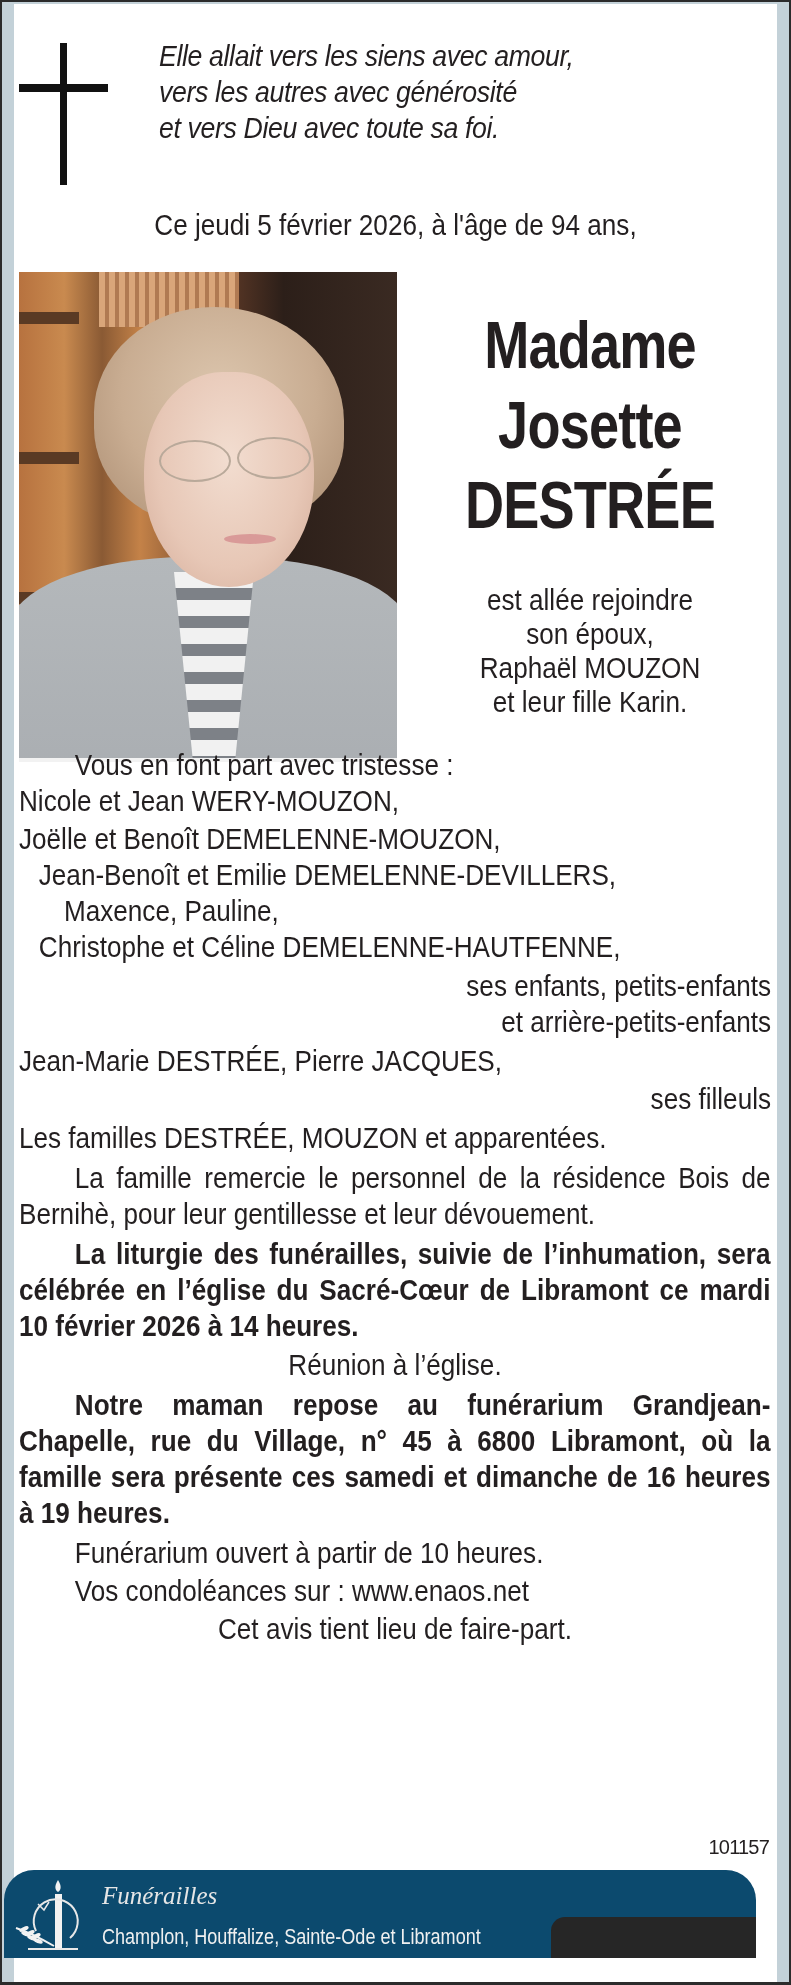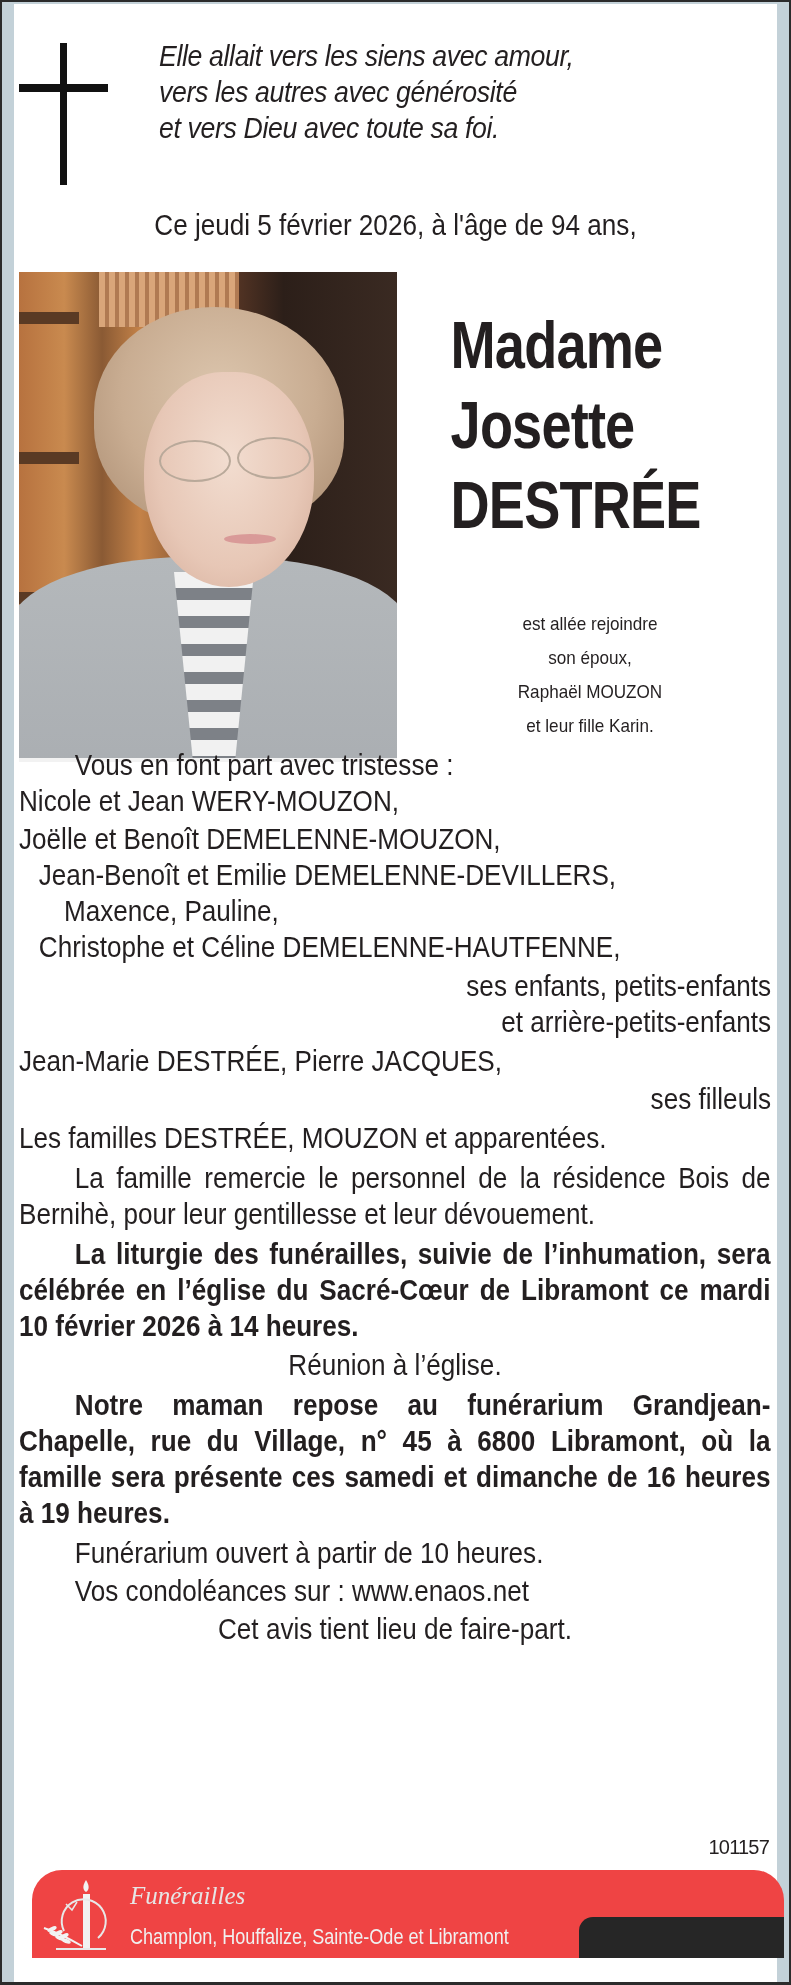--- a/index.html
+++ b/index.html
@@ -48,44 +48,44 @@
   .photo .glasses-l { position: absolute; left: 140px; top: 168px; width: 72px; height: 42px; border: 2px solid #b9a99a; border-radius: 50%; }
   .photo .glasses-r { position: absolute; left: 218px; top: 165px; width: 74px; height: 42px; border: 2px solid #b9a99a; border-radius: 50%; }
   .photo .lips { position: absolute; left: 205px; top: 262px; width: 52px; height: 10px; border-radius: 50%; background: #d99a98; }
   .photo .jacket { position: absolute; left: -10px; top: 285px; width: 400px; height: 240px;
     background: linear-gradient(180deg, #b4b8bb 0%, #a9adb1 100%); border-radius: 45% 45% 0 0 / 30% 30% 0 0; }
   .photo .shirt { position: absolute; left: 145px; top: 300px; width: 100px; height: 200px;
     background: repeating-linear-gradient(180deg, #f1f1f1 0 16px, #7d8187 16px 28px);
     clip-path: polygon(10% 0, 90% 0, 70% 100%, 30% 100%); }
   .photo .bottom-strip { position: absolute; left: 0; bottom: 0; width: 100%; height: 4px; background: #f2f2f2; }
 
-  .name-block { position: absolute; left: 420px; top: 305px; width: 340px; text-align: left; }
+  .name-block { position: absolute; left: 420px; top: 305px; width: 340px; text-align: center; }
   .name-line {
     font-weight: bold; font-size: 66px; line-height: 80px; letter-spacing: -1px;
     transform: scaleX(0.82); transform-origin: center top; white-space: nowrap;
   }
   .rejoin { position: absolute; left: 420px; top: 583px; width: 340px; text-align: center;
-    font-size: 19px; line-height: 34px; margin-top: 24px; }
+    font-size: 29px; line-height: 34px; }
   .rejoin div { transform: scaleX(0.9); transform-origin: center top; white-space: nowrap; }
 
   .body-text { position: absolute; left: 19px; top: 747px; width: 752px; font-size: 29px; }
   .ln { white-space: nowrap; line-height: 36px; transform: scaleX(0.9); transform-origin: left top; }
   .ln.right { text-align: right; transform-origin: right top; }
   .ln.center { text-align: center; transform-origin: center top; }
 
   .para { font-size: 29px; line-height: 36px; text-align: justify; text-align-last: left; }
   .para .indent { display: inline-block; width: 62px; }
   .para.bold { font-weight: bold; }
   .squeeze { transform: scaleX(0.9); transform-origin: left top; width: 835px; }
 
   .ref { position: absolute; right: 22px; top: 1836px; font-size: 20px; letter-spacing: -0.8px; }
 
   
-  .banner { position: absolute; left: 32px; top: 1870px; width: 752px; height: 88px;
-    background: #ef4444; border-radius: 30px 30px 0 0; overflow: hidden; }
+  .banner { position: absolute; left: 4px; top: 1870px; width: 752px; height: 88px;
+    background: #0c4a6e; border-radius: 30px 30px 0 0; overflow: hidden; }
   .banner .phone-box { position: absolute; right: 0; top: 47px; width: 205px; height: 41px;
     background: #262626; border-radius: 14px 0 0 0; }
   .banner .phone { position: absolute; right: 10px; top: 48px; color: #ffffff; font-weight: bold;
     font-size: 34px; line-height: 40px; letter-spacing: -1px; white-space: nowrap; margin-top: 44px; }
   .banner .brand-small { position: absolute; left: 98px; top: 8px; color: #e6e6e6;
     font-family: "Liberation Serif", serif; font-style: italic; font-size: 25px; line-height: 36px; }
   .banner .brand-big { position: absolute; left: 240px; top: 0px; color: #f3f3f3;
     font-family: "Liberation Serif", serif; font-style: italic; font-size: 40px; line-height: 48px; letter-spacing: 0.5px; }
   .banner .locations { position: absolute; left: 98px; top: 50px; color: #f0f0f0; font-size: 22px;
     line-height: 34px; transform: scaleX(0.82); transform-origin: left top; white-space: nowrap; }

